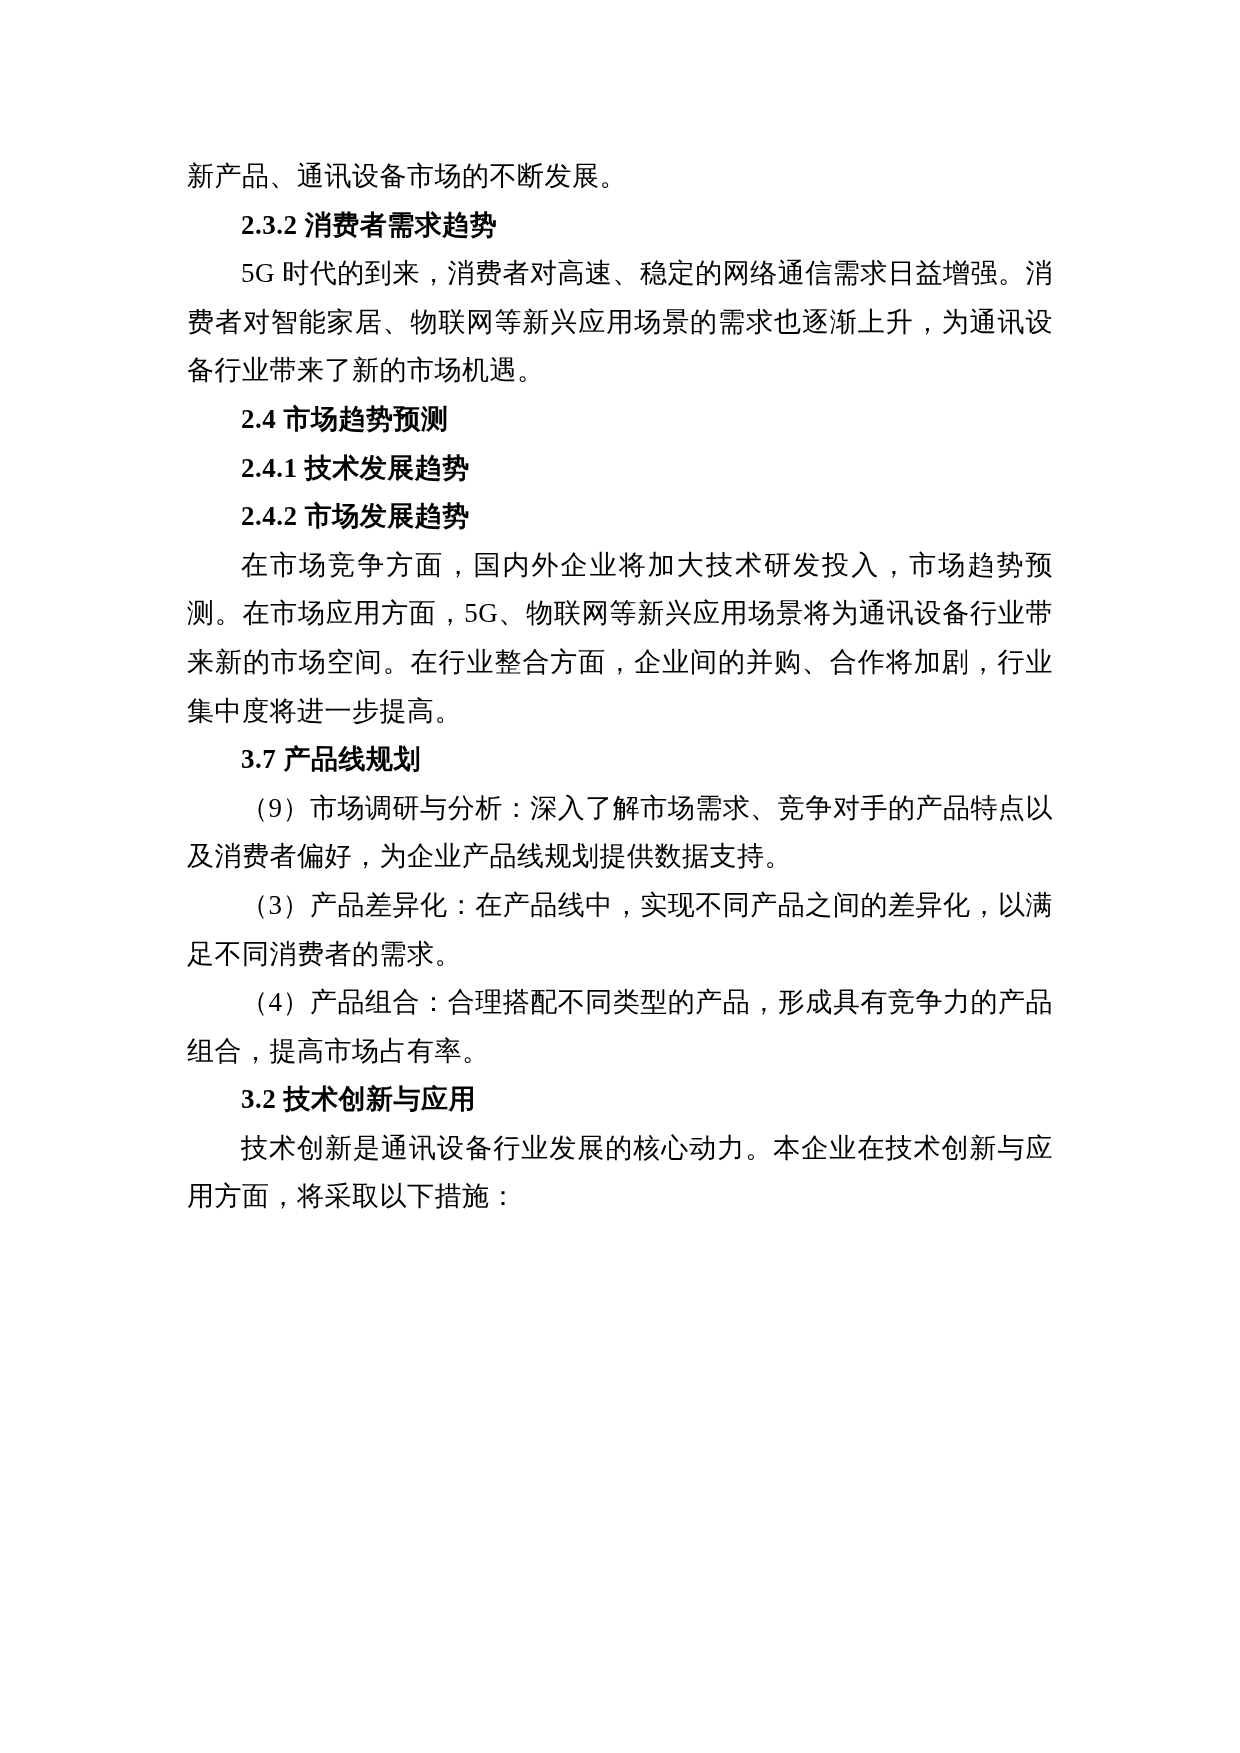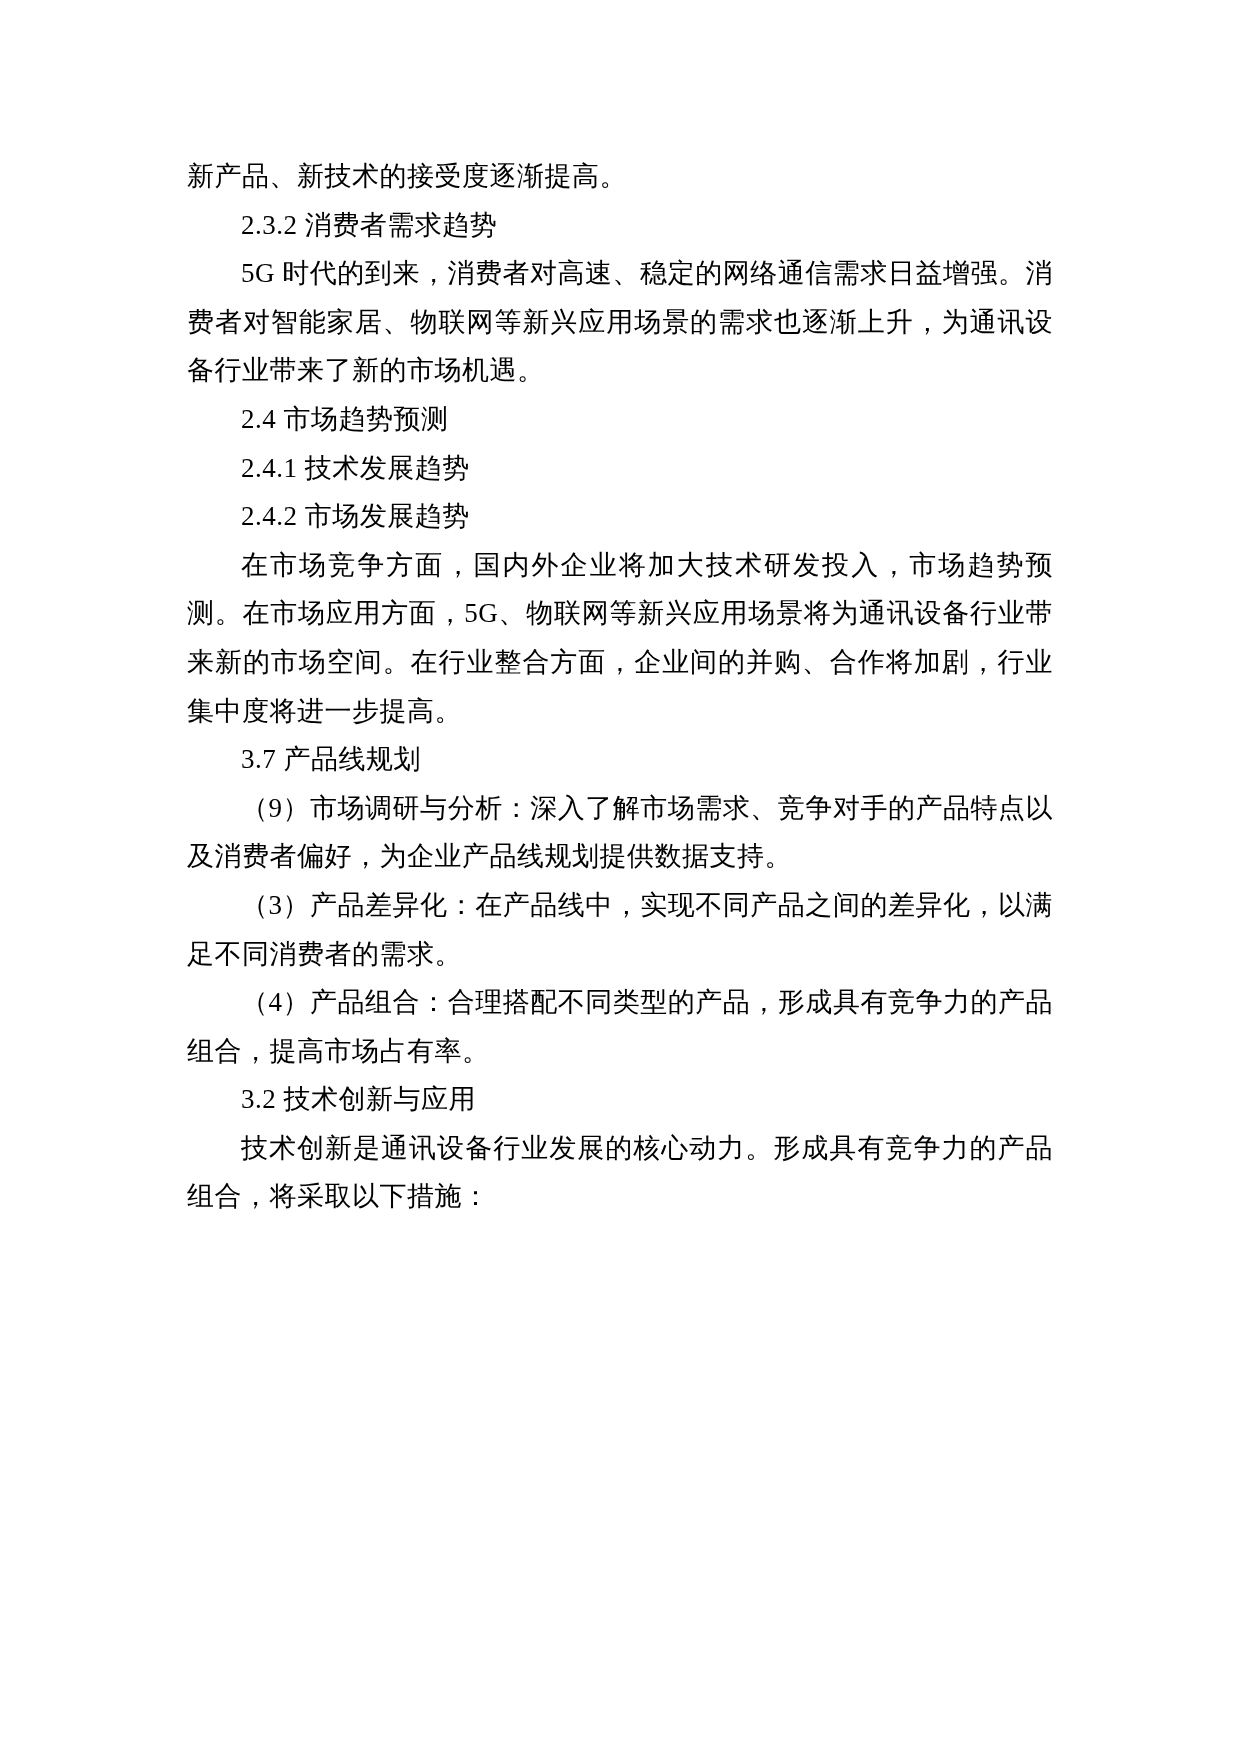--- a/index.html
+++ b/index.html
@@ -30,36 +30,36 @@
     text-align: justify;
     text-justify: inter-character;
     text-align-last: left;
     text-indent: 2em;
     letter-spacing: 0.5px;
   }
   .block.cont {
     text-indent: 0;
   }
   .block.heading {
-    font-weight: 400;
+    font-weight: 700;
     text-align: right;
   }
 </style>
 </head>
 <body>
 
 <div class="page">
   <div id="doc-content">
-      <p class="block cont">新产品、新技术的接受度逐渐提高。</p>
+      <p class="block cont">新产品、通讯设备市场的不断发展。</p>
       <p class="block heading">2.3.2 消费者需求趋势</p>
       <p class="block">5G 时代的到来，消费者对高速、稳定的网络通信需求日益增强。消费者对智能家居、物联网等新兴应用场景的需求也逐渐上升，为通讯设备行业带来了新的市场机遇。</p>
       <p class="block heading">2.4 市场趋势预测</p>
       <p class="block heading">2.4.1 技术发展趋势</p>
       <p class="block heading">2.4.2 市场发展趋势</p>
       <p class="block">在市场竞争方面，国内外企业将加大技术研发投入，市场趋势预测。在市场应用方面，5G、物联网等新兴应用场景将为通讯设备行业带来新的市场空间。在行业整合方面，企业间的并购、合作将加剧，行业集中度将进一步提高。</p>
       <p class="block heading">3.7 产品线规划</p>
       <p class="block">（9）市场调研与分析：深入了解市场需求、竞争对手的产品特点以及消费者偏好，为企业产品线规划提供数据支持。</p>
       <p class="block">（3）产品差异化：在产品线中，实现不同产品之间的差异化，以满足不同消费者的需求。</p>
       <p class="block">（4）产品组合：合理搭配不同类型的产品，形成具有竞争力的产品组合，提高市场占有率。</p>
       <p class="block heading">3.2 技术创新与应用</p>
-      <p class="block">技术创新是通讯设备行业发展的核心动力。形成具有竞争力的产品组合，将采取以下措施：</p>
+      <p class="block">技术创新是通讯设备行业发展的核心动力。本企业在技术创新与应用方面，将采取以下措施：</p>
     </div>
 </div>
 
 </body></html>

